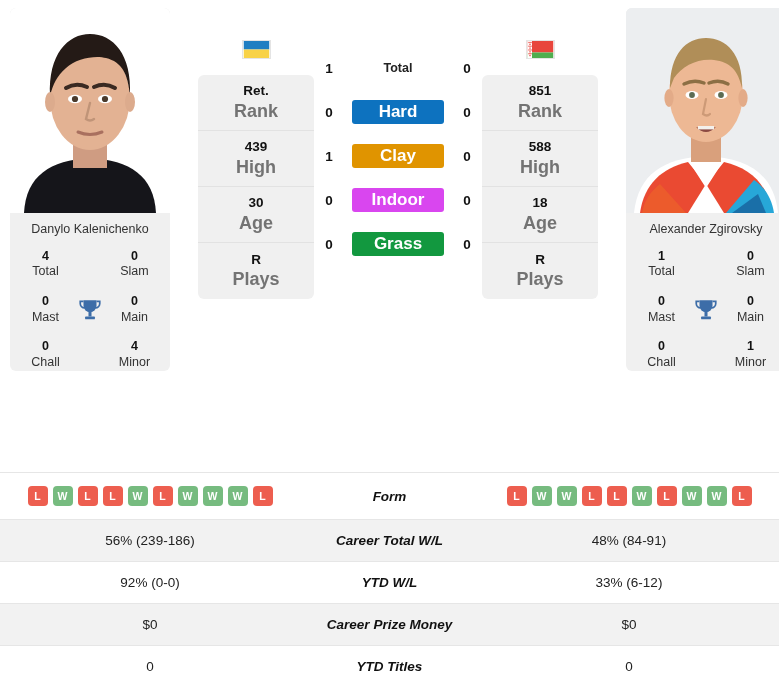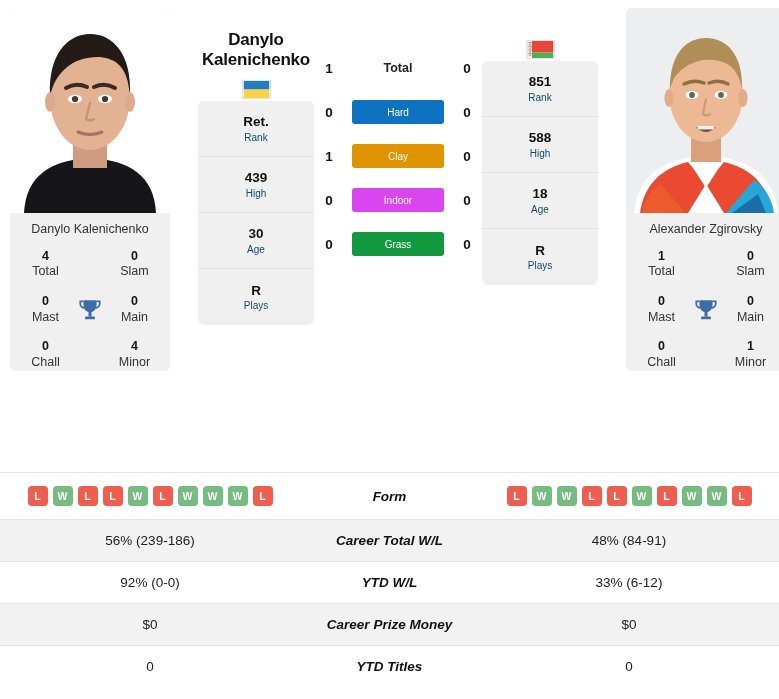--- a/index.html
+++ b/index.html
@@ -83,36 +83,36 @@
     font-size: 17px;
     font-weight: bold;
     color: #111;
     line-height: 1.18;
     letter-spacing: -0.2px;
   }
   .flag-row { display: flex; justify-content: center; margin-top: 10px; }
   .flag { width: 29px; height: 19px; display: block; border: 1px solid #e4e4e4; }
 
   .statstack {
-    margin-top: 2px;
+    margin-top: 16px;
     background: #f0f0f0;
     border-radius: 6px;
     overflow: hidden;
   }
   .statbox {
     height: 56px;
     display: flex;
     flex-direction: column;
     align-items: center;
     justify-content: center;
     border-bottom: 1px solid #e2e2e2;
   }
   .statbox:last-child { border-bottom: none; }
   .statbox .sv { font-size: 13.5px; font-weight: bold; color: #111; line-height: 1.3; }
-  .statbox .sl { font-size: 10px; color: #0c4a6e; line-height: 1.3; }
+  .statbox .sl { font-size: 18px; color: #737373; line-height: 1.3; font-weight: bold; }
 
   
   .surf-col {
     flex: 1 1 auto;
     padding-top: 48px;
     display: flex;
     flex-direction: column;
     align-items: stretch;
   }
   .surf-row {
@@ -129,22 +129,22 @@
     color: #111;
     flex: 0 0 30px;
   }
   .surf-pill {
     width: 92px;
     height: 24px;
     border-radius: 3px;
     display: flex;
     align-items: center;
     justify-content: center;
-    font-size: 10px;
-    font-weight: normal;
+    font-size: 17px;
+    font-weight: bold;
     color: #ffffff;
     margin: 0 8px;
     flex: 0 0 92px;
   }
   .surf-pill.plain {
     background: transparent;
     color: #222;
     font-weight: bold;
     font-size: 12.5px;
   }
@@ -251,24 +251,20 @@
           <div class="mini-spacer"></div>
           <div class="mini-cell">
             <div class="mini-val">4</div>
             <div class="mini-lab">Minor</div>
           </div>
         </div>
       </div>
     </div>
 
     <div class="mid-col left-mid">
-      <div class="pname">
-        <div>Danylo</div>
-        <div>Kalenichenko</div>
-      </div>
       <div class="flag-row">
         <svg class="flag" viewBox="0 0 30 20" aria-hidden="true">
           <rect width="30" height="10" fill="#1f7ec2"></rect>
           <rect y="10" width="30" height="10" fill="#f8d247"></rect>
         </svg>
       </div>
       <div class="statstack">
         <div class="statbox">
           <div class="sv">Ret.</div>
           <div class="sl">Rank</div>

